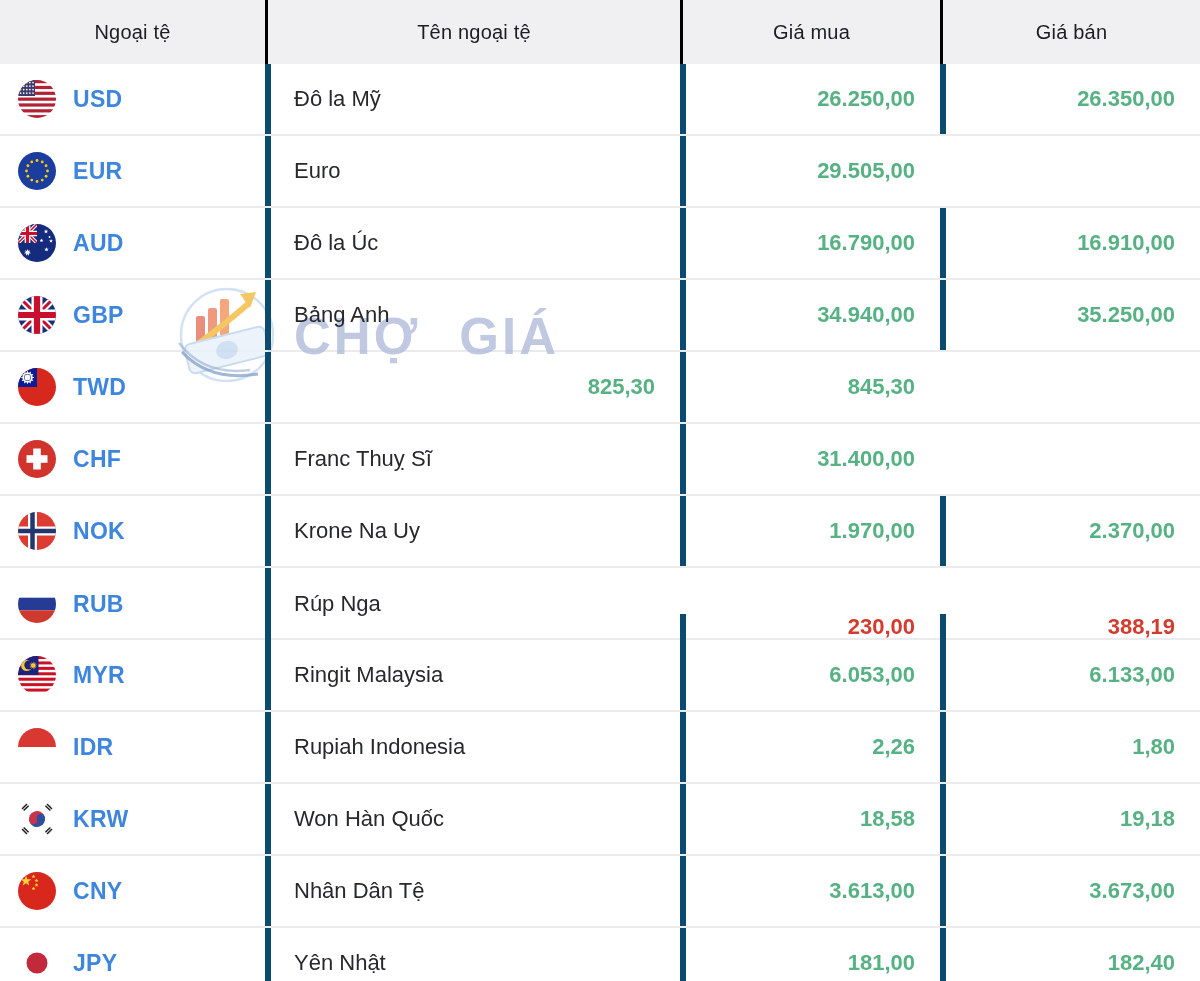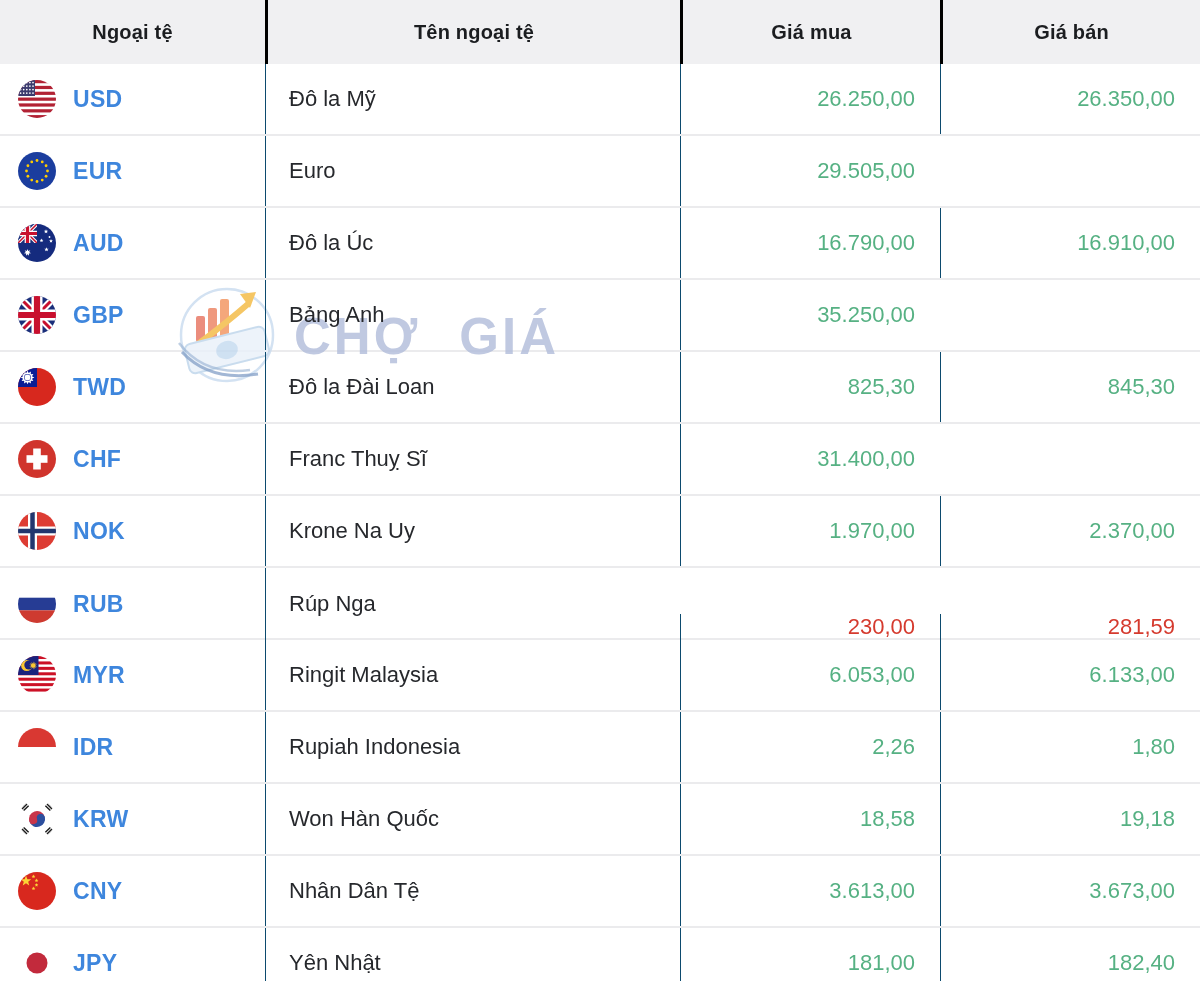--- a/index.html
+++ b/index.html
@@ -4,32 +4,32 @@
 <style>
   * { margin:0; padding:0; box-sizing:border-box; }
   html,body { background:#fff; }
   body { font-family:"Liberation Sans","DejaVu Sans",sans-serif; }
   .app { position:relative; width:1200px; height:981px; background:#fff; overflow:hidden; }
 
   
   .thead { display:grid; grid-template-columns:265px 415px 260px 260px; height:64px; background:#fff; }
   .hcell {
     background:#f0f0f2; display:flex; align-items:center; justify-content:center;
-    font-size:20px; font-weight:bold; color:#1b1d20; letter-spacing:.2px;
+    font-size:20px; font-weight:normal; color:#1b1d20; letter-spacing:.2px;
   }
   .hcell + .hcell { border-left:3px solid #000000; }
 
   
   .tbody { position:relative; background:#fff; }
   .row { display:grid; grid-template-columns:265px 415px 260px 260px; height:72px; border-bottom:2px solid #ebebed; }
   .cell { position:relative; z-index:3; display:flex; align-items:center; font-size:22px; color:#26282c; background:transparent; }
   .c-code { padding-left:18px; }
   .c-name { padding-left:23px; }
-  .c-name, .c-buy, .c-sell { border-left:1px solid #0c4a6e; }
-  .c-buy, .c-sell { justify-content:flex-end; padding-right:25px; }
+  .c-name, .c-buy, .c-sell { border-left:6px solid #0c4a6e; }
+  .c-buy, .c-sell { justify-content:flex-end; padding-right:25px;font-weight:bold; }
   .code { font-size:23px; font-weight:bold; color:var(--code-blue); text-decoration:none; letter-spacing:.3px; cursor:pointer; }
   .flag { width:38px; height:38px; margin-right:17px; flex:0 0 38px; display:inline-flex; }
   .flag svg { display:block; }
   .price-up { color:var(--green); }
   .price-down { color:var(--red);margin-top:46px; }
 
   
   .watermark { position:absolute; left:170px; top:220px; z-index:2; display:flex; align-items:center; pointer-events:none; }
   .wm-logo { width:118px; height:104px; opacity:.8; }
   .wm-text {
@@ -201,20 +201,21 @@
                 <path d="M0,0 L38,38 M38,0 L0,38" stroke="#fff" stroke-width="7"></path>
                 <path d="M0,0 L38,38 M38,0 L0,38" stroke="#c8102e" stroke-width="3"></path>
                 <path d="M19,0 V38 M0,19 H38" stroke="#fff" stroke-width="11"></path>
                 <path d="M19,0 V38 M0,19 H38" stroke="#c8102e" stroke-width="6.2"></path>
               </g>
             </svg>
           </span>
         <a class="code">GBP</a>
       </div>
       <div class="cell c-name">Bảng Anh</div>
+      <div class="cell c-buy price-up">34.940,00</div>
       <div class="cell c-sell price-up">35.250,00</div>
     </div>
       <div class="row">
       <div class="cell c-code">
         <span class="flag">
             <svg width="38" height="38" viewBox="0 0 38 38">
               <defs>
                 <clipPath id="cp_twd">
                   <circle cx="19" cy="19" r="19"></circle>
                 </clipPath>
@@ -224,21 +225,20 @@
                 <rect x="0" y="0" width="19" height="19" fill="#0a1d96"></rect>
                 <polygon points="9.50,2.70 10.69,5.06 12.90,3.61 12.75,6.25 15.39,6.10 13.94,8.31 16.30,9.50 13.94,10.69 15.39,12.90 12.75,12.75 12.90,15.39 10.69,13.94 9.50,16.30 8.31,13.94 6.10,15.39 6.25,12.75 3.61,12.90 5.06,10.69 2.70,9.50 5.06,8.31 3.61,6.10 6.25,6.25 6.10,3.61 8.31,5.06" fill="#fff"></polygon>
                 <circle cx="9.5" cy="9.5" r="4.2" fill="#fff"></circle>
                 <circle cx="9.5" cy="9.5" r="3.4" fill="#0a1d96"></circle>
                 <circle cx="9.5" cy="9.5" r="2.9" fill="#fff"></circle>
               </g>
             </svg>
           </span>
         <a class="code">TWD</a>
       </div>
-      <div class="cell c-name">Đô la Đài Loan</div>
       <div class="cell c-buy price-up">825,30</div>
       <div class="cell c-sell price-up">845,30</div>
     </div>
       <div class="row">
       <div class="cell c-code">
         <span class="flag">
             <svg width="38" height="38" viewBox="0 0 38 38">
               <defs>
                 <clipPath id="cp_chf">
                   <circle cx="19" cy="19" r="19"></circle>
@@ -293,21 +293,21 @@
                 <rect width="38" height="38" fill="#fff"></rect>
                 <rect y="12.7" width="38" height="12.6" fill="#263c94"></rect>
                 <rect y="25.3" width="38" height="12.7" fill="#ce3a30"></rect>
               </g>
             </svg>
           </span>
         <a class="code">RUB</a>
       </div>
       <div class="cell c-name">Rúp Nga</div>
       <div class="cell c-buy price-down">230,00</div>
-      <div class="cell c-sell price-down">281,59</div>
+      <div class="cell c-sell price-down">388,19</div>
     </div>
       <div class="row">
       <div class="cell c-code">
         <span class="flag">
             <svg width="38" height="38" viewBox="0 0 38 38">
               <defs>
                 <clipPath id="cp_myr">
                   <circle cx="19" cy="19" r="19"></circle>
                 </clipPath>
               </defs>

